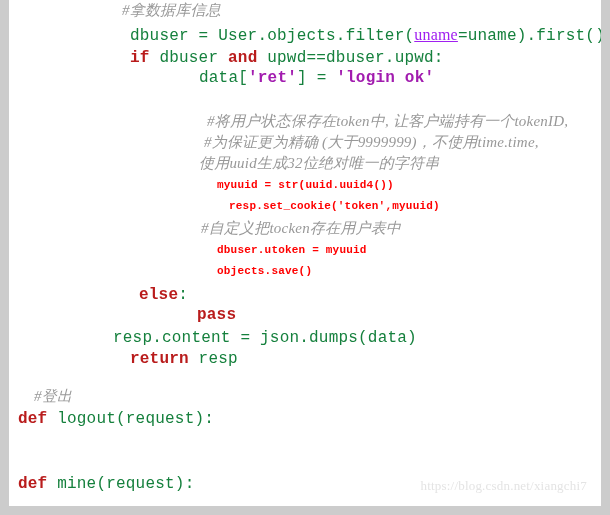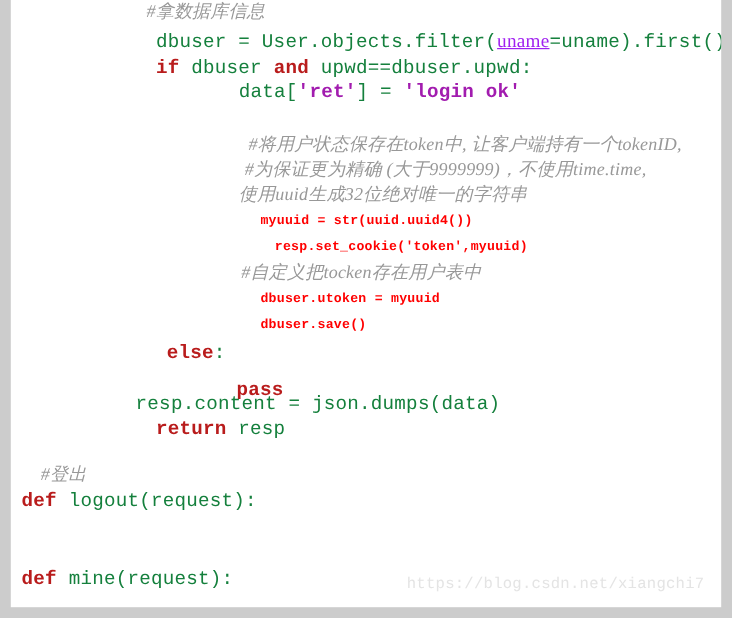--- a/index.html
+++ b/index.html
@@ -69,21 +69,21 @@
     font-family: "Liberation Serif", "DejaVu Serif", serif;
     font-size: 16px;
   }
 
   #watermark {
     position: absolute;
     right: 14px;
     bottom: 12px;
     color: #e4e4e4;
     font-size: 13px;
-    font-family: Liberation Mono, monospace;
+    font-family: Liberation Serif, serif;
     letter-spacing: 0.2px;
     user-select: none;
     pointer-events: none;
     text-align: right;
   }
 </style>
 </head>
 <body>
 
 <div id="code-block">
@@ -92,23 +92,23 @@
       <div class="line plain" style="left: 121px; top: 26px;"><span class="tok-plain">dbuser = User.objects.filter(</span><span class="tok-kwarg">uname</span><span class="tok-plain">=uname).first()</span></div>
       <div class="line plain" style="left: 121px; top: 48px;"><span class="tok-kw">if</span><span class="tok-plain"> dbuser </span><span class="tok-kw">and</span><span class="tok-plain"> upwd==dbuser.upwd:</span></div>
       <div class="line plain" style="left: 190px; top: 68px;"><span class="tok-plain">data[</span><span class="tok-str">'ret'</span><span class="tok-plain">] = </span><span class="tok-str">'login ok'</span></div>
       <div class="line comment" style="left: 198px; top: 113px;">#将用户状态保存在token中, 让客户端持有一个tokenID,</div>
       <div class="line comment" style="left: 195px; top: 134px;">#为保证更为精确 (大于9999999)，不使用time.time,</div>
       <div class="line comment" style="left: 190px; top: 155px;">使用uuid生成32位绝对唯一的字符串</div>
       <div class="line red" style="left: 208px; top: 177px;">myuuid = str(uuid.uuid4())</div>
       <div class="line red" style="left: 220px; top: 198px;">resp.set_cookie('token',myuuid)</div>
       <div class="line comment" style="left: 192px; top: 220px;">#自定义把tocken存在用户表中</div>
       <div class="line red" style="left: 208px; top: 242px;">dbuser.utoken = myuuid</div>
-      <div class="line red" style="left: 208px; top: 263px;">dbuser.save()</div>
+      <div class="line red" style="left: 208px; top: 263px;">objects.save()</div>
       <div class="line plain" style="left: 130px; top: 285px;"><span class="tok-kw">else</span><span class="tok-plain">:</span></div>
-      <div class="line plain" style="left: 188px; top: 316px; text-align: right;"><span class="tok-kw">pass</span></div>
+      <div class="line plain" style="left: 188px; top: 305px; text-align: right;"><span class="tok-kw">pass</span></div>
       <div class="line plain" style="left: 104px; top: 328px;"><span class="tok-plain">resp.content = json.dumps(data)</span></div>
       <div class="line plain" style="left: 121px; top: 349px;"><span class="tok-kw">return</span><span class="tok-plain"> resp</span></div>
       <div class="line comment" style="left: 9px; top: 388px; margin-left: 16px;">#登出</div>
       <div class="line plain" style="left: 9px; top: 409px;"><span class="tok-kw">def</span><span class="tok-plain"> logout(request):</span></div>
       <div class="line plain" style="left: 9px; top: 474px;"><span class="tok-kw">def</span><span class="tok-plain"> mine(request):</span></div>
     </div>
   <div id="watermark">https://blog.csdn.net/xiangchi7</div>
 </div>
 
 </body></html>

